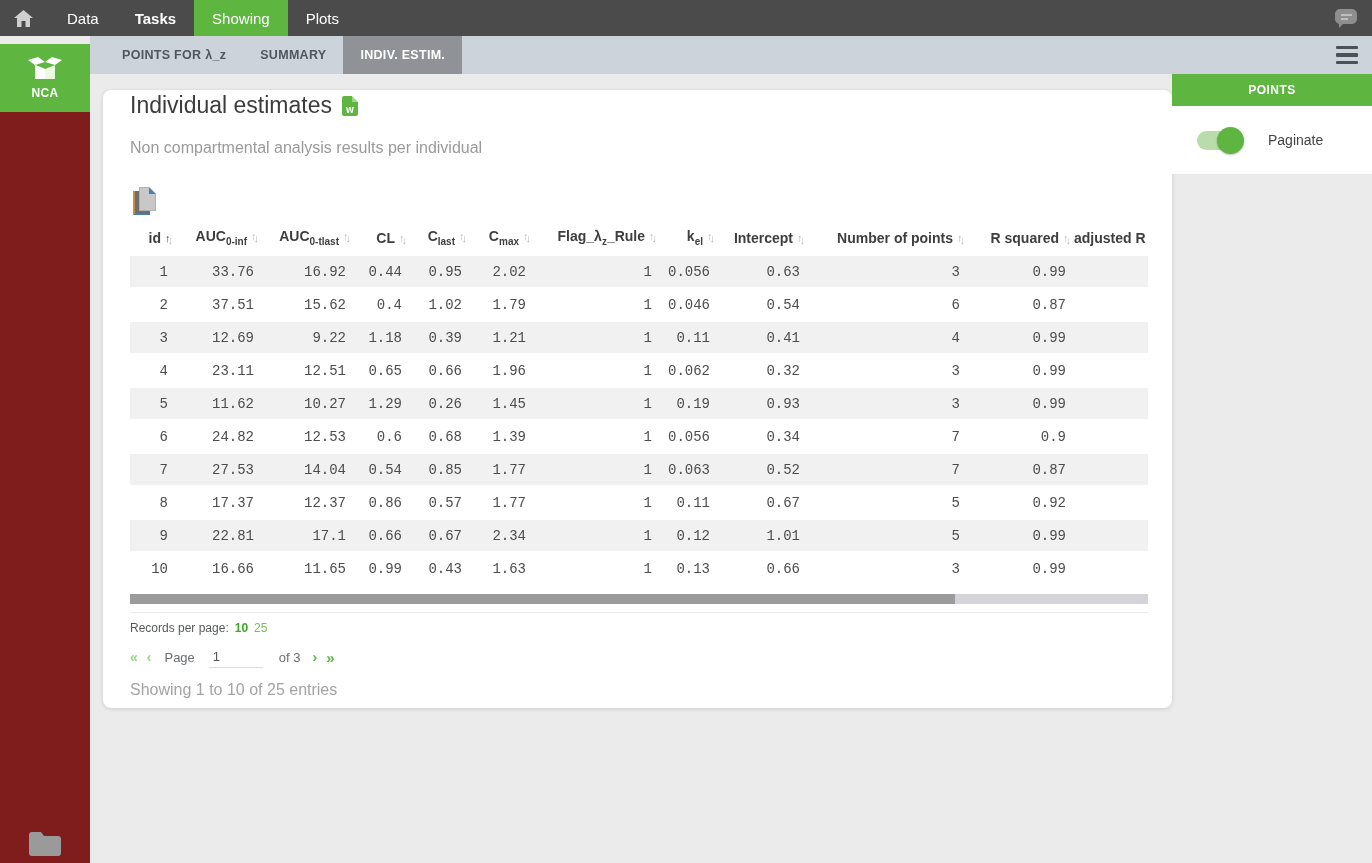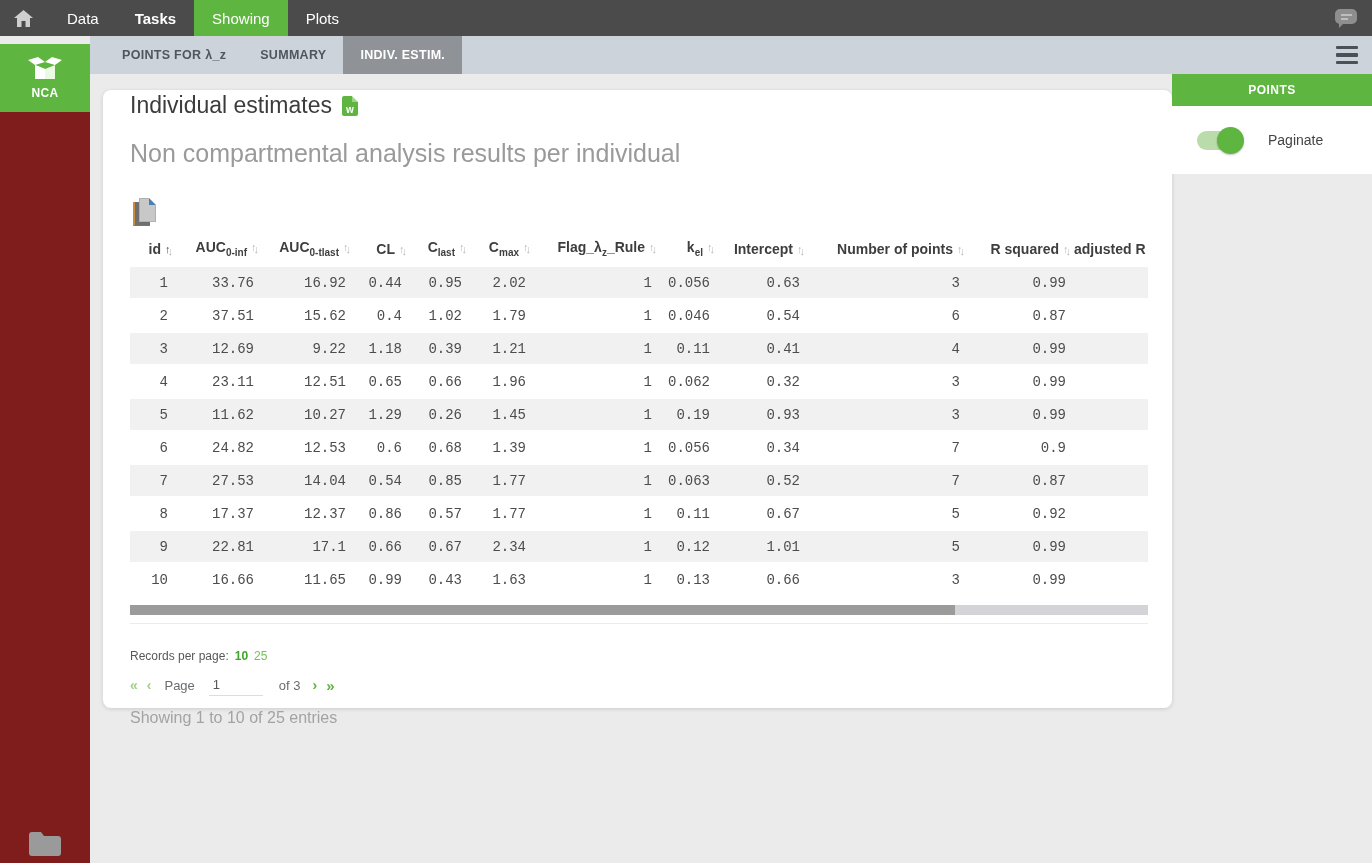--- a/index.html
+++ b/index.html
@@ -45,21 +45,21 @@
 
   .title-row { display:flex; align-items:center; gap:10px; margin:2px 0 0 27px; }
   .page-title { font-size:23px; color:#3c3c3c; }
   .word-icon { position:relative; width:16px; height:20px; background:var(--green);
     border-radius:2px; cursor:pointer; }
   .word-icon::after { content:""; position:absolute; top:0; right:0;
     border-style:solid; border-width:0 6px 6px 0; border-color:#fff #fff #9fd489 #9fd489; }
   .word-icon b { position:absolute; bottom:1px; left:0; width:100%; text-align:center;
     color:#fff; font-size:10px; font-weight:700; font-family:"Liberation Sans",sans-serif; }
 
-  .subtitle { margin:20px 0 0 27px; font-size:25px; color:#9a9a9a; }
+  .subtitle { margin:20px 0 0 27px; font-size:16px; color:#9a9a9a; }
 
   .copy-icon { position:relative; margin:30px 0 0 30px; width:26px; height:30px; cursor:pointer; }
   .copy-icon .back { position:absolute; left:0; top:4px; width:17px; height:24px;
     background:#6e6e6e; border-left:2px solid #c98b3e; border-bottom:1px solid #4a7fb5; }
   .copy-icon .front { position:absolute; left:6px; top:0; width:17px; height:24px;
     background:#c8c8c8; border:1px solid #b0b0b0; }
   .copy-icon .front::after { content:""; position:absolute; top:-1px; right:-1px;
     border-style:solid; border-width:0 7px 7px 0; border-color:#fff #fff #4a7fb5 #4a7fb5; }
 
   
@@ -76,21 +76,21 @@
     font-size:14px; color:#4c4c4c; text-align:right; padding:0 8px 0 0;
     white-space:nowrap; border-top:2px solid #fff; border-bottom:2px solid #fff; }
   tbody tr:nth-child(odd) td { background:#f1f1f2; }
 
   .hscroll { margin:8px 0 0 27px; width:1018px; height:10px; background:#d3d3d8;
     position:relative; cursor:pointer; }
   .hscroll .thumb { position:absolute; left:0; top:0; height:10px; width:81%;
     background:#9b9b9b; }
 
   
-  .tfooter { margin:8px 0 0 27px; width:1018px; border-top:1px solid #ececec; padding-top:25px; }
+  .tfooter { margin:8px 0 0 27px; width:1018px; border-top:1px solid #ececec; padding-top:8px; }
   .records { font-size:12px; color:#55585a; }
   .size-opt { margin-left:6px; color:#74c153; cursor:pointer; font-size:12px; }
   .size-opt.active { color:#3fa52b; font-weight:700; }
   .pager { margin-top:11px; display:flex; align-items:center; font-size:13px; color:#6a6d70; }
   .pg-btn { font-weight:700; font-size:14px; cursor:pointer; margin-right:9px; }
   .pg-btn.dim { color:#9ed289; }
   .pg-btn.lit { color:var(--green); }
   .pager .pglabel { margin:0 14px 0 4px; }
   .pager input { width:54px; border:none; border-bottom:1px solid #ddd; outline:none;
     font-size:13px; color:#55585a; padding:3px 4px; background:transparent;

